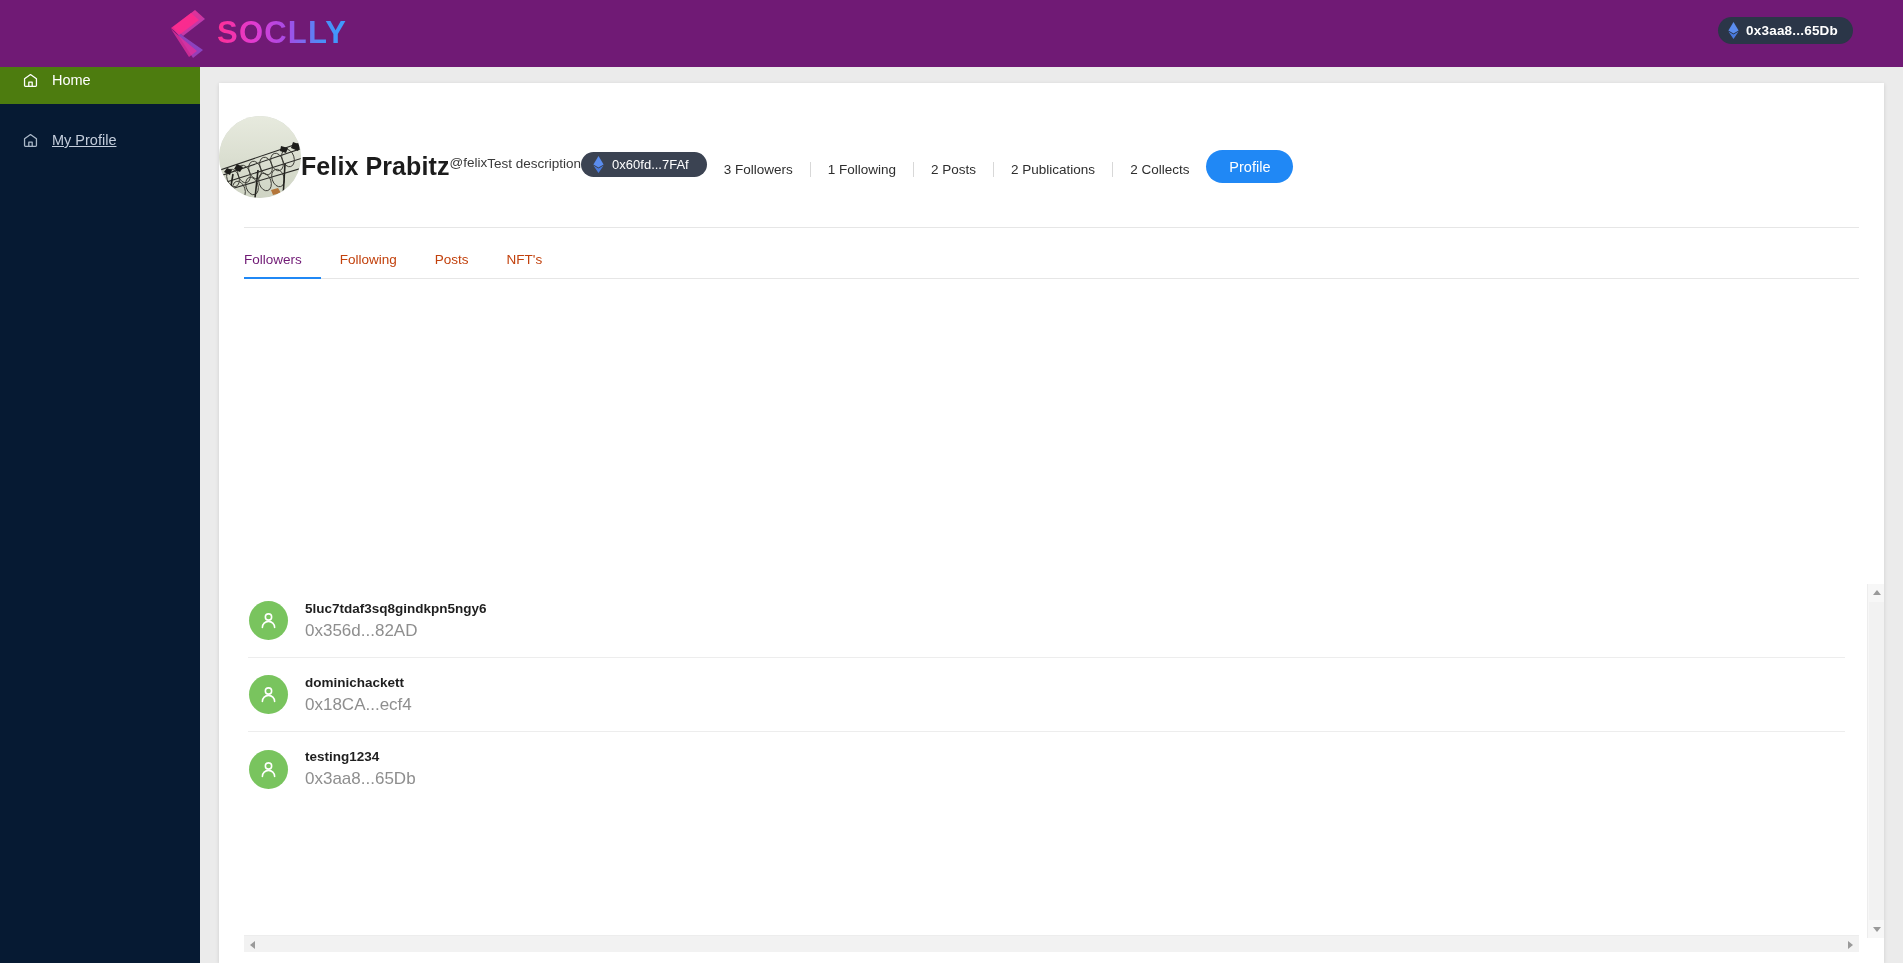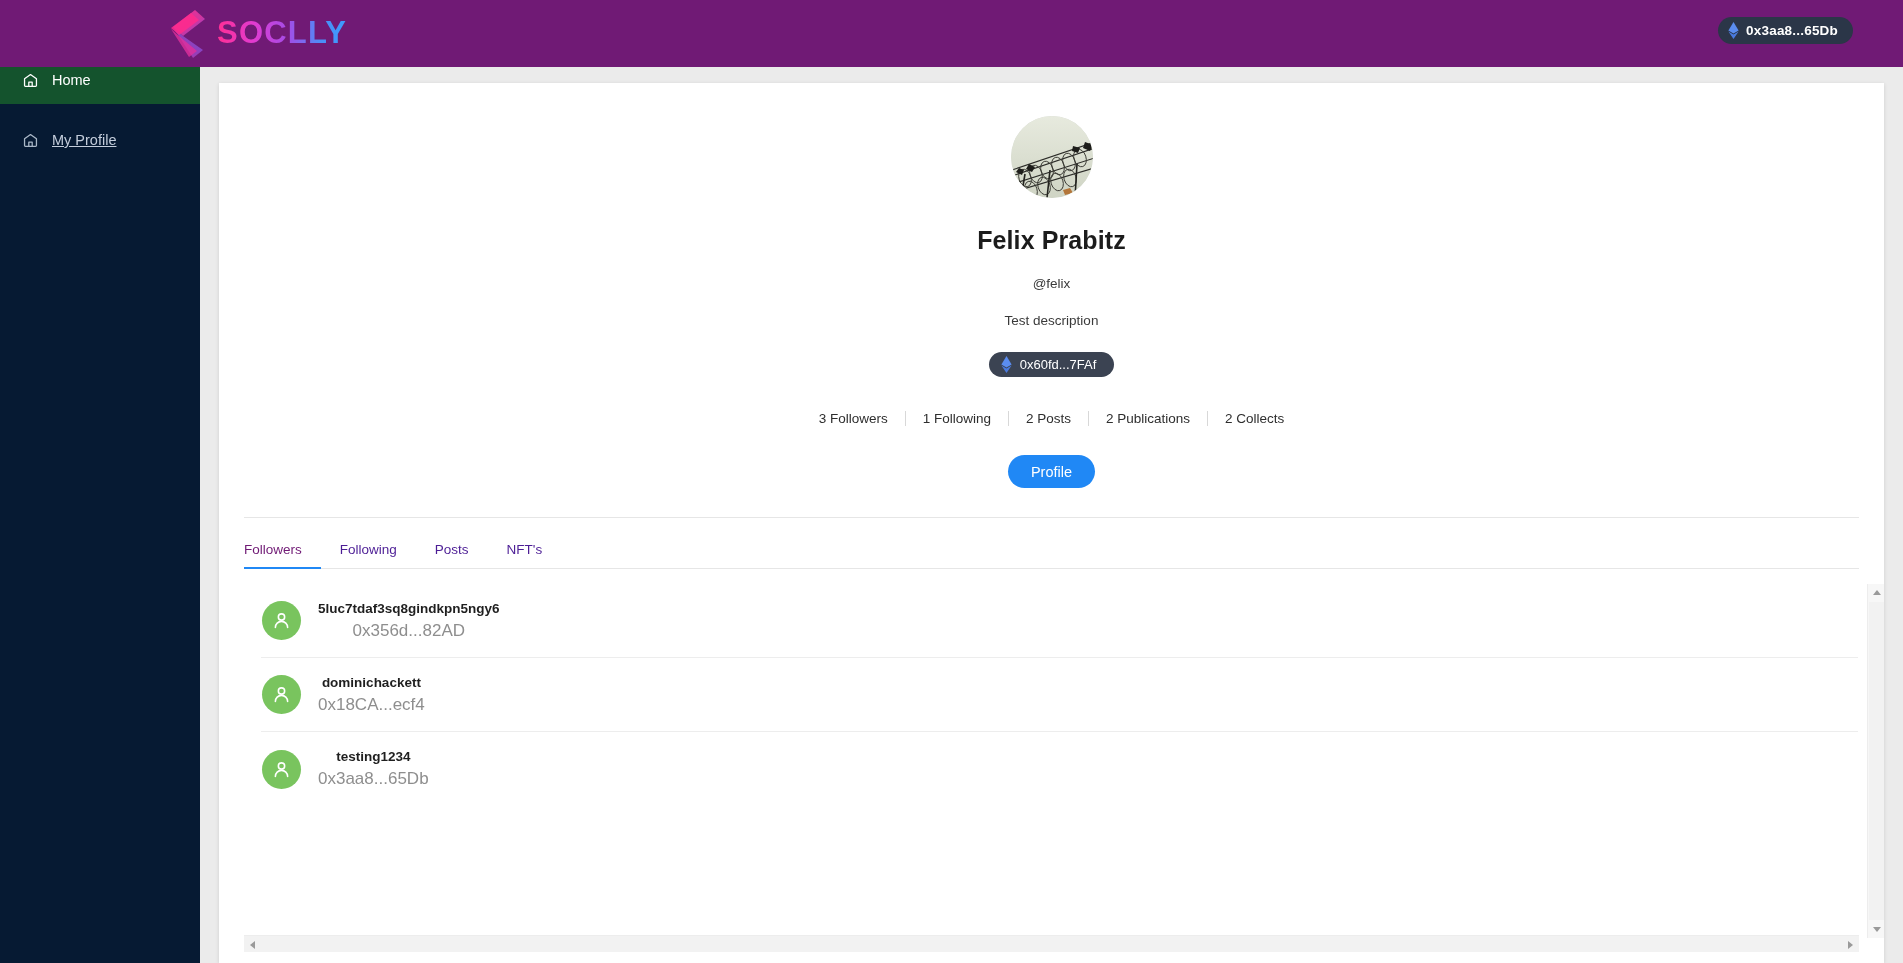--- a/index.html
+++ b/index.html
@@ -81,21 +81,21 @@
     display: flex;
     align-items: center;
     gap: 13px;
     padding-left: 22px;
     color: #c3cddb;
     font-size: 14.5px;
     cursor: pointer;
     user-select: none;
   }
   .nav-item.active {
-    background: #14532d;
+    background: #4d7c0f;
     color: #ffffff;
   }
   .nav-item .nav-icon { width: 17px; height: 17px; display: block; flex: 0 0 17px; }
 
   
   .page-area {
     position: absolute;
     top: 56px;
     left: 200px;
     width: 1703px;
@@ -111,23 +111,22 @@
     height: 880px;
     background: #ffffff;
     box-shadow: 0 1px 4px rgba(0,0,0,.12);
     overflow: hidden;
   }
 
   
   .profile-head {
     padding-top: 33px;
     display: flex;
-    flex-direction: column;
-    align-items: center;
-    gap: 10px;
+    flex-direction: row;
+    align-items: center;
   }
 
   .avatar {
     width: 82px;
     height: 82px;
     border-radius: 50%;
     overflow: hidden;
     background: #d9ddd4;
     position: relative;
   }
@@ -204,21 +203,21 @@
   
   .tabs {
     margin-top: 24px;
     margin-left: 25px;
     display: flex;
     align-items: flex-end;
     gap: 0px;
   }
   .tab {
     font-size: 13.5px;
-    color: #4c1d95;
+    color: #c2410c;
     padding: 0 19px 10px 19px;
     cursor: pointer;
     border-bottom: 2px solid transparent;
     white-space: nowrap;
   }
   .tab:first-child { padding-left: 0; }
   .tab.active {
     color: #701a75;
     border-bottom-color: #2088f5;
   }
@@ -235,25 +234,24 @@
   .list-shell {
     position: absolute;
     left: 25px;
     top: 501px;
     width: 1615px;
     height: 354px;
     overflow: hidden;
   }
   .list-inner {
     position: absolute;
-    left: 17px; top: 0;
+    left: 4px; top: 0;
     width: 1597px;
     height: 338px;
     overflow: hidden;
-    text-align: center;
   }
 
   .follower-row {
     height: 74px;
     display: flex;
     align-items: center;
     gap: 17px;
     padding-left: 1px;
     border-bottom: 1px solid #ededed;
     cursor: pointer;

